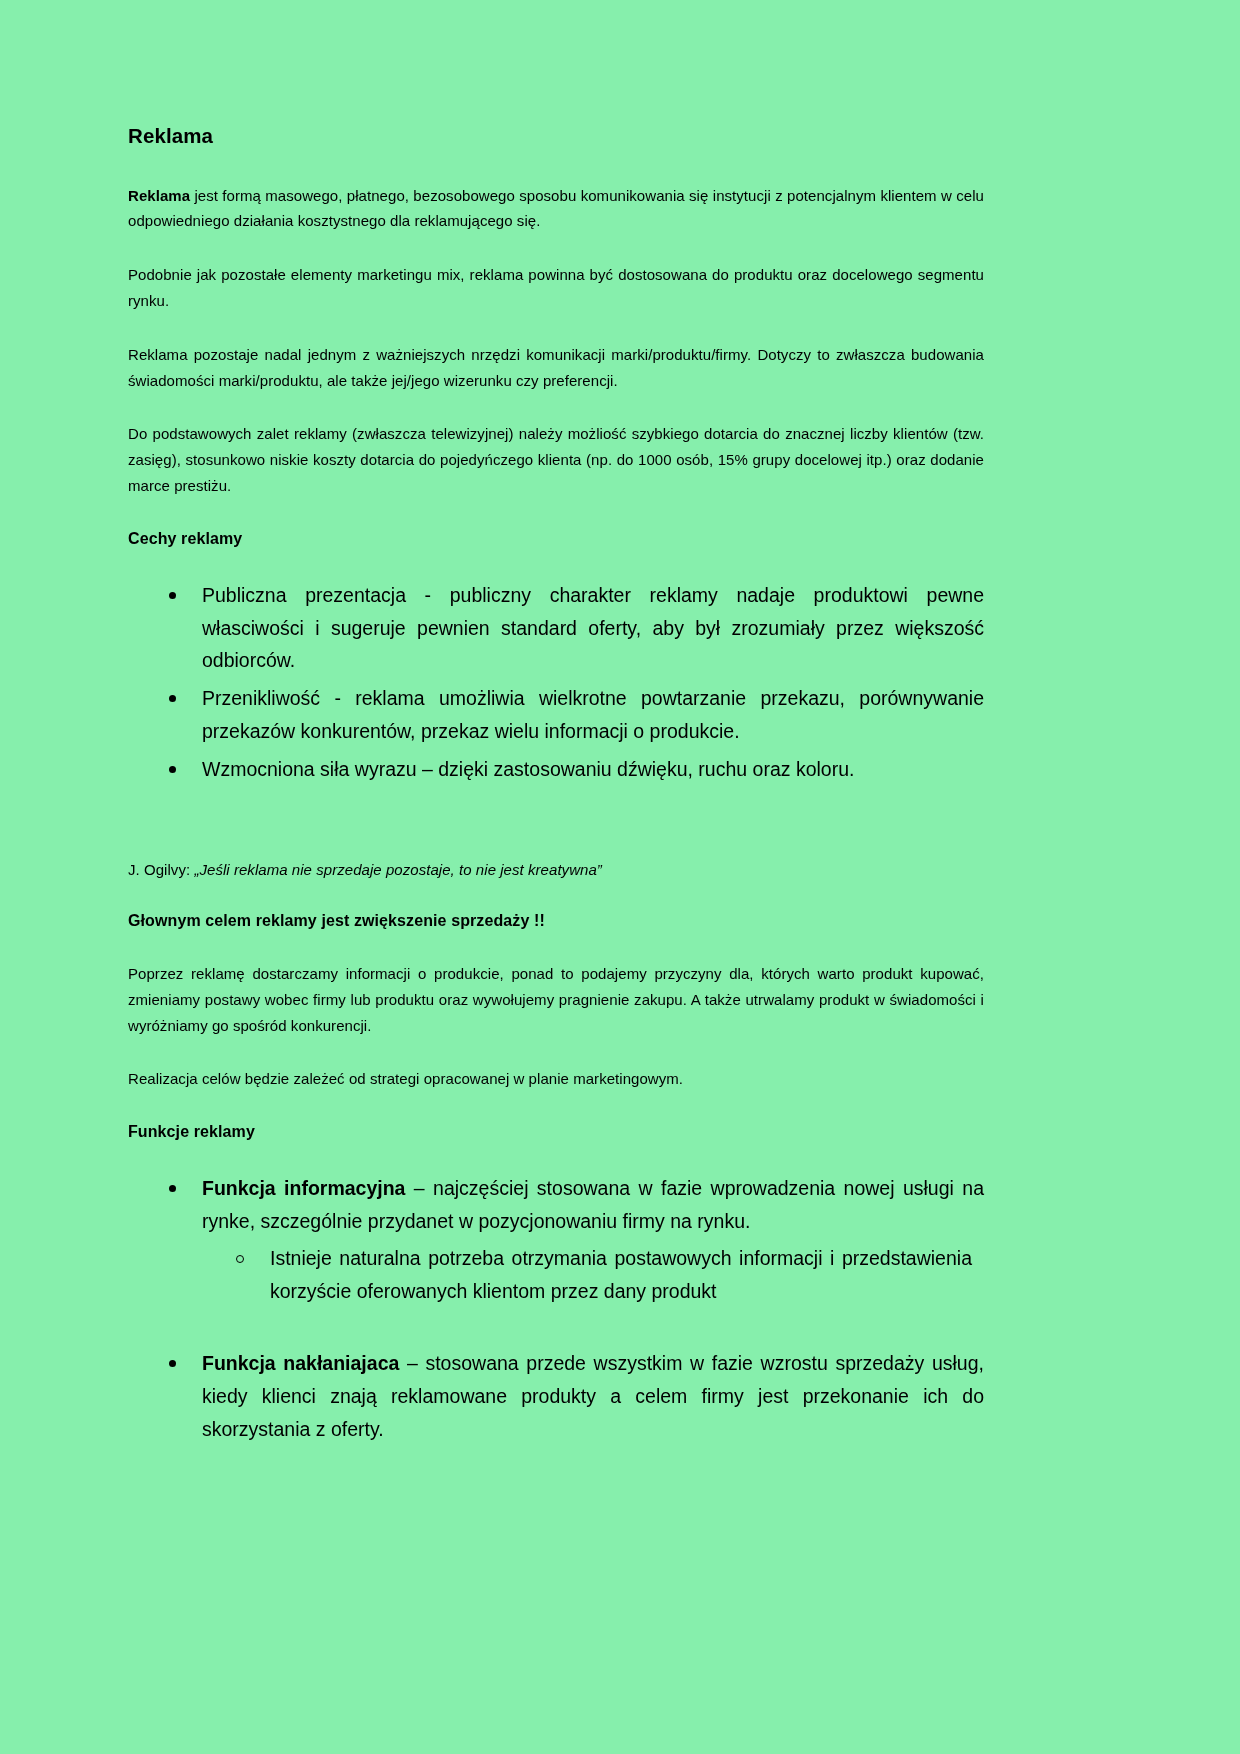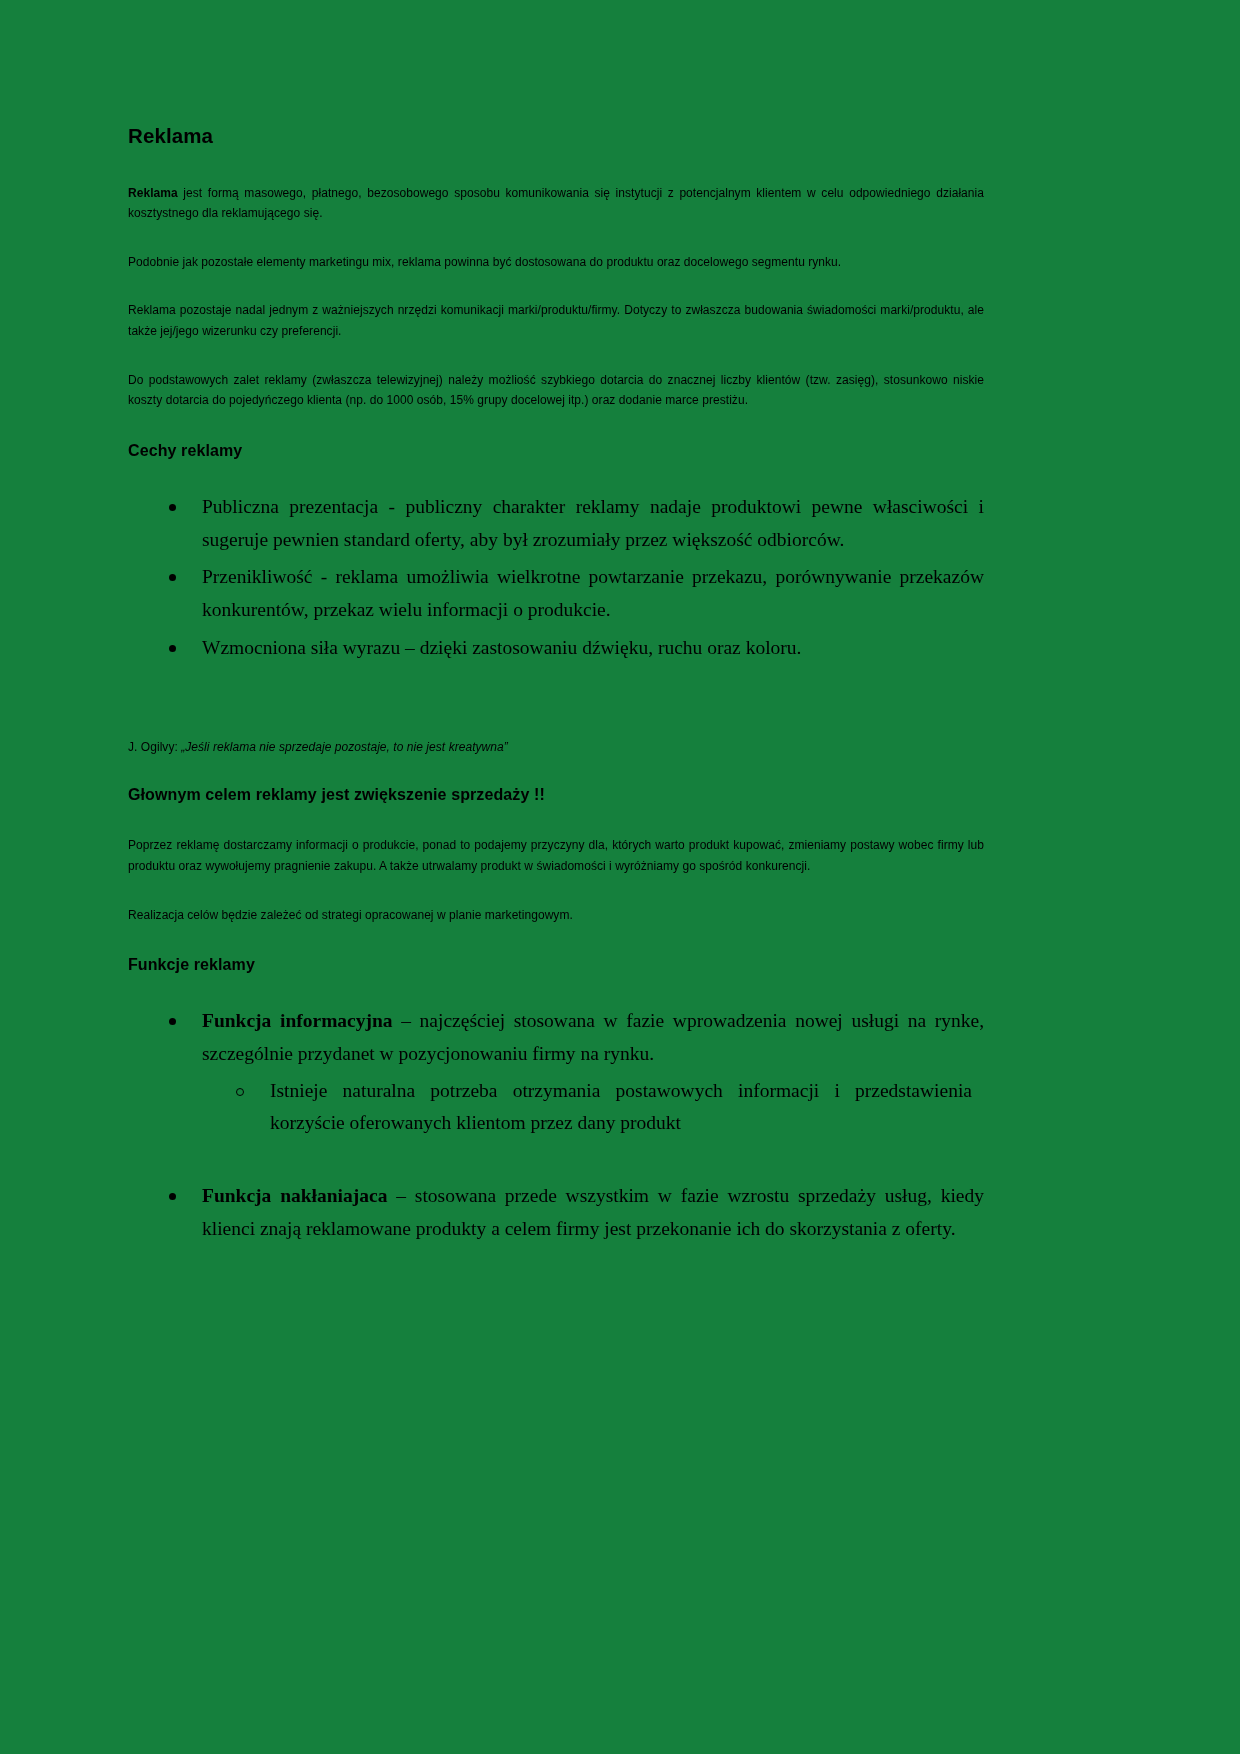--- a/index.html
+++ b/index.html
@@ -14,21 +14,21 @@
     font-family: "Liberation Sans", sans-serif;
     color: #000000;
     -webkit-font-smoothing: antialiased;
   }
   .page {
     position: relative;
     width: 1240px;
     height: 1754px;
     box-sizing: border-box;
     padding: 124px 132px 0 128px;
-    background: #15803d;
+    background: #86efac;
   }
   .doc {
     width: 856px;
   }
 
   
   .h-title {
     font-size: 20.5px;
     font-weight: bold;
     line-height: 1.2;
@@ -38,21 +38,21 @@
   .h-sub {
     font-size: 16px;
     font-weight: bold;
     line-height: 1.25;
     margin: 0 0 30px 0;
     letter-spacing: 0.1px;
   }
 
   
   p.para {
-    font-size: 12px;
+    font-size: 15px;
     line-height: 1.72;
     margin: 0 0 28px 0;
     text-align: justify;
     text-justify: inter-word;
     letter-spacing: 0.05px;
   }
   p.para.last-of-block {
     margin-bottom: 30px;
   }
   p.para b, .bold {
@@ -69,21 +69,20 @@
     padding: 0;
   }
   ul.bullets > li {
     position: relative;
     font-size: 19.5px;
     line-height: 1.68;
     text-align: justify;
     text-justify: inter-word;
     padding-left: 74px;
     margin-bottom: 5px;
-    font-family: Liberation Serif, serif;
   }
   ul.bullets > li::before {
     content: "";
     position: absolute;
     left: 41px;
     top: 13px;
     width: 7px;
     height: 7px;
     background: #000;
     border-radius: 50%;

